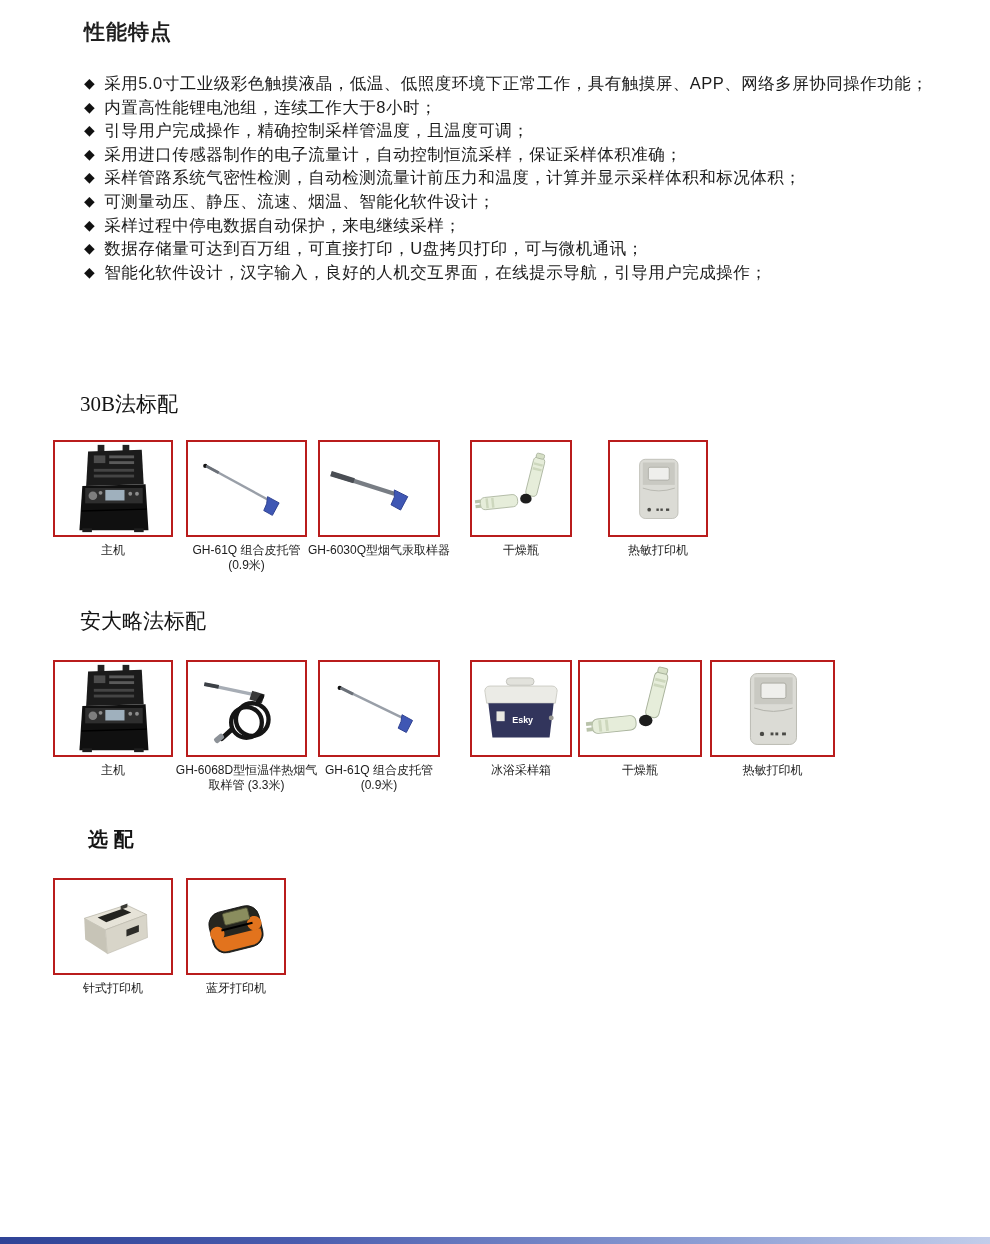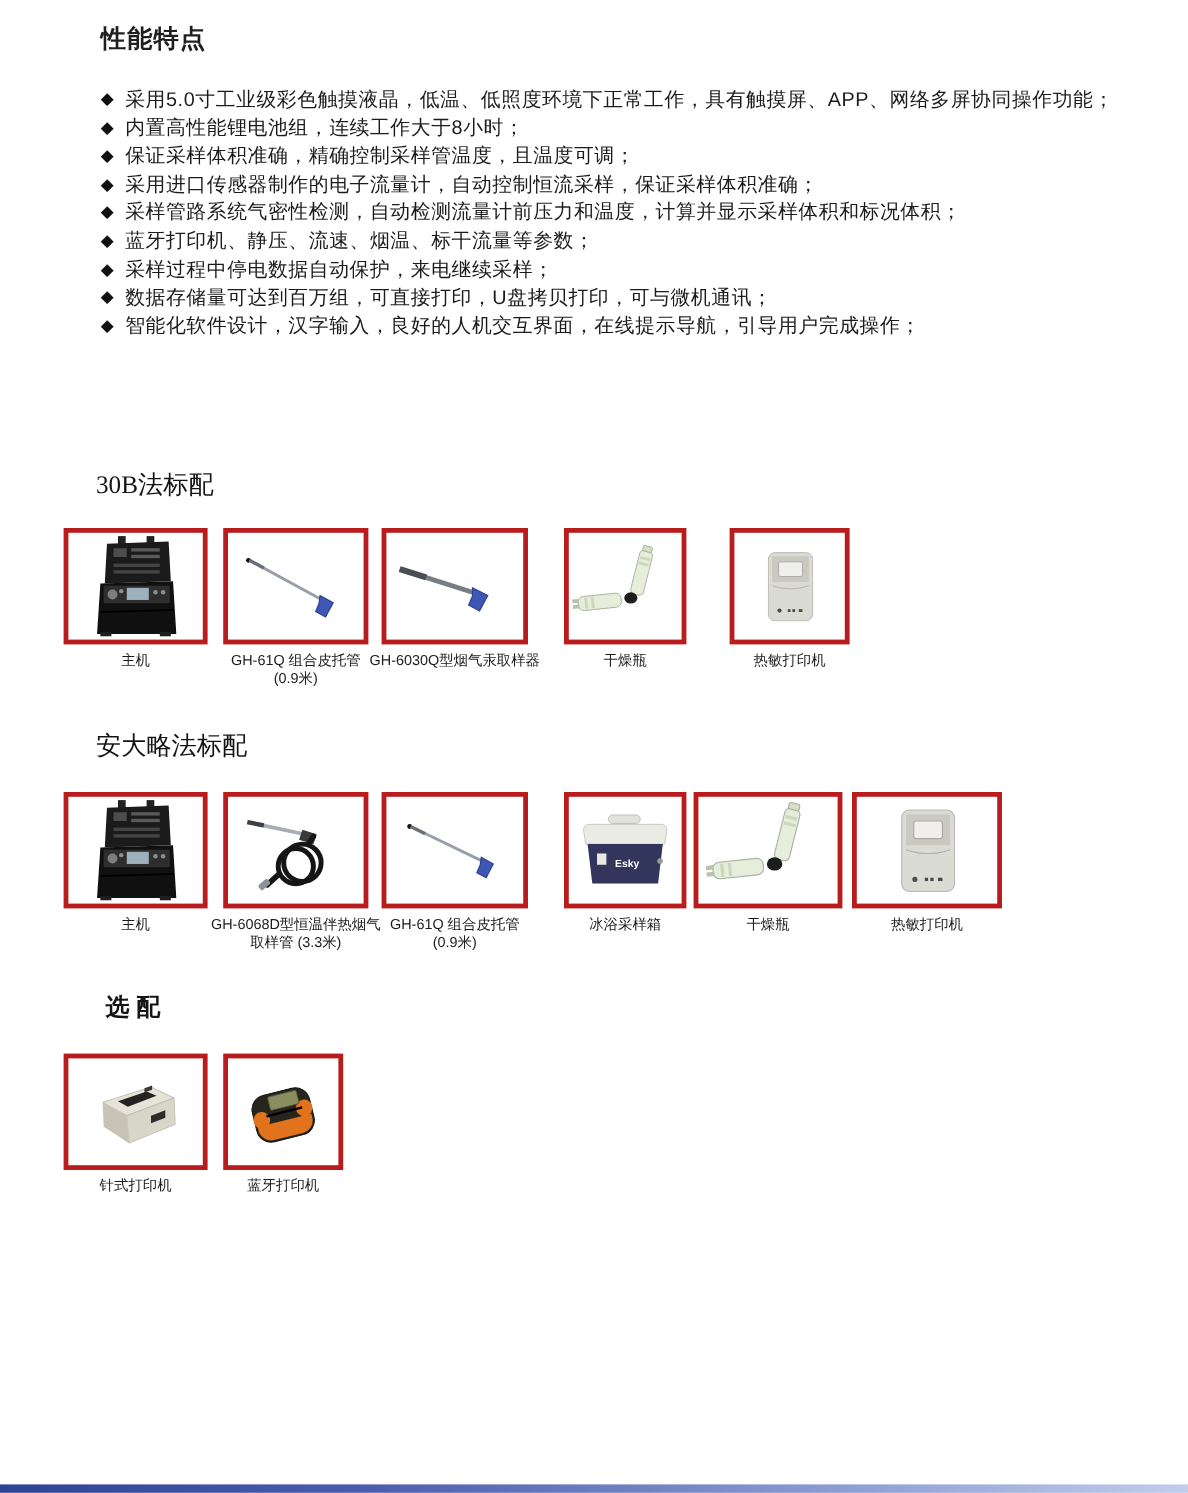--- a/index.html
+++ b/index.html
@@ -30,21 +30,21 @@
   #title-optional{
     left:88px;top:826px;font-family:"Liberation Sans",sans-serif;
     font-weight:bold;font-size:20px;
   }
   .row{position:absolute;left:53px;display:flex;align-items:flex-start;}
   #row-30b{top:440px;}
   #row-ontario{top:660px;}
   #row-optional{top:878px;}
   .card{display:flex;flex-direction:column;align-items:center;}
   .imgbox{
-    border:4px solid #b91c1c;height:97px;width:100%;box-sizing:border-box;
+    border:2px solid #b91c1c;height:97px;width:100%;box-sizing:border-box;
     background:#ffffff;
   }
   .imgbox svg{display:block;width:100%;height:100%;}
   .cap{
     margin-top:6px;font-size:12px;line-height:15px;color:#1b1b1b;
     text-align:center;white-space:nowrap;
   }
   .cap span{display:block;}
   .footer-bar{
     position:absolute;left:0;right:0;bottom:0;height:7px;
@@ -52,24 +52,24 @@
   }
 </style>
 </head>
 <body>
 
 <h1 class="features-title">性能特点</h1>
 
 <ul class="features">
   <li><span class="bullet">◆</span><span>采用5.0寸工业级彩色触摸液晶，低温、低照度环境下正常工作，具有触摸屏、APP、网络多屏协同操作功能；</span></li>
   <li><span class="bullet">◆</span><span>内置高性能锂电池组，连续工作大于8小时；</span></li>
-  <li><span class="bullet">◆</span><span>保证采样体积准确，精确控制采样管温度，且温度可调；</span></li>
+  <li><span class="bullet">◆</span><span>引导用户完成操作，精确控制采样管温度，且温度可调；</span></li>
   <li><span class="bullet">◆</span><span>采用进口传感器制作的电子流量计，自动控制恒流采样，保证采样体积准确；</span></li>
   <li><span class="bullet">◆</span><span>采样管路系统气密性检测，自动检测流量计前压力和温度，计算并显示采样体积和标况体积；</span></li>
-  <li><span class="bullet">◆</span><span>蓝牙打印机、静压、流速、烟温、标干流量等参数；</span></li>
+  <li><span class="bullet">◆</span><span>可测量动压、静压、流速、烟温、智能化软件设计；</span></li>
   <li><span class="bullet">◆</span><span>采样过程中停电数据自动保护，来电继续采样；</span></li>
   <li><span class="bullet">◆</span><span>数据存储量可达到百万组，可直接打印，U盘拷贝打印，可与微机通讯；</span></li>
   <li><span class="bullet">◆</span><span>智能化软件设计，汉字输入，良好的人机交互界面，在线提示导航，引导用户完成操作；</span></li>
 </ul>
 
 <h2 class="sec-title" id="title-30b">30B法标配</h2>
 
 <div class="row" id="row-30b">
 
   <figure class="card" style="width:120px;margin:0 13px 0 0;">

